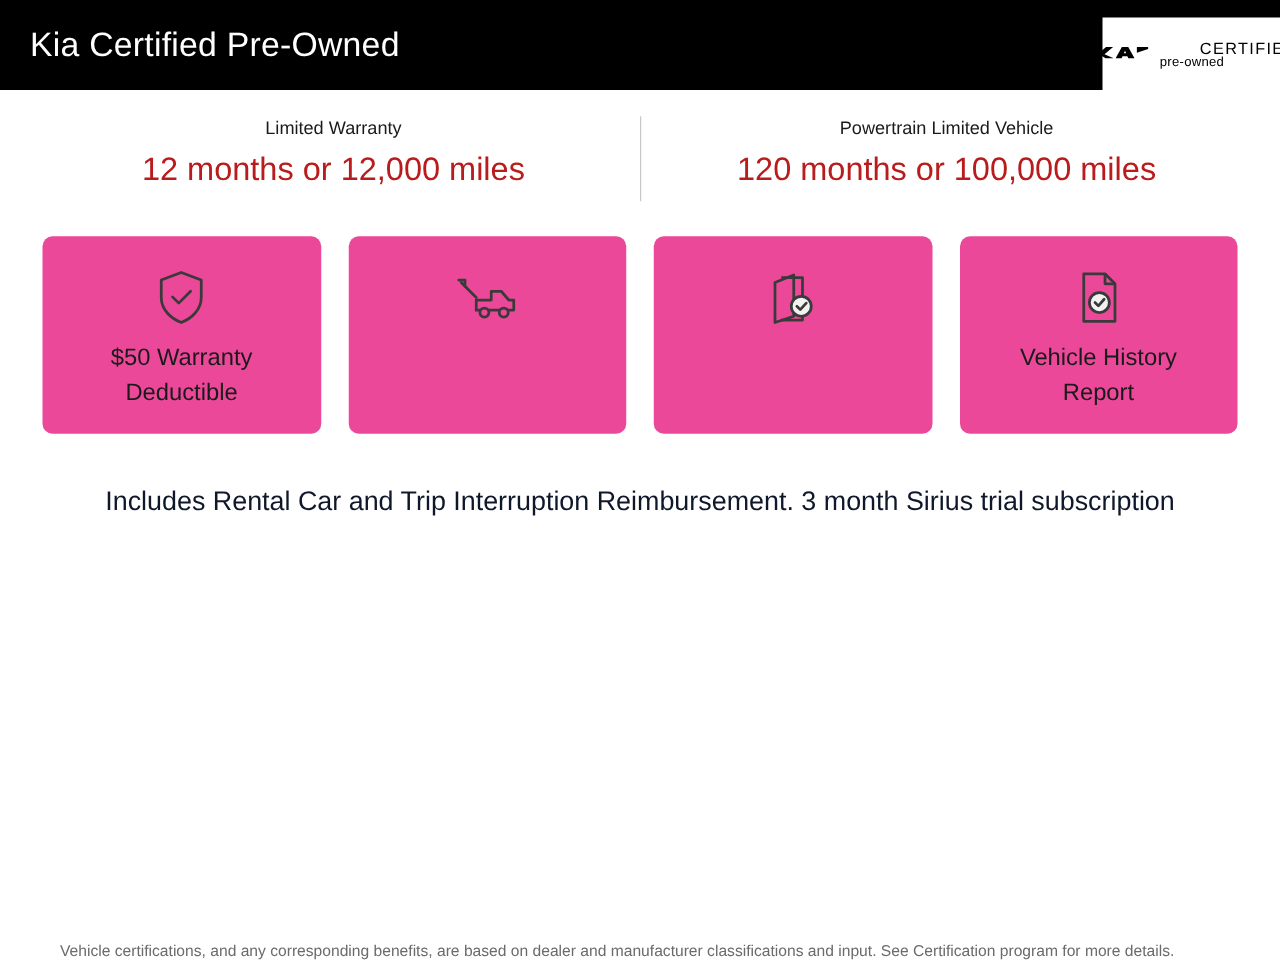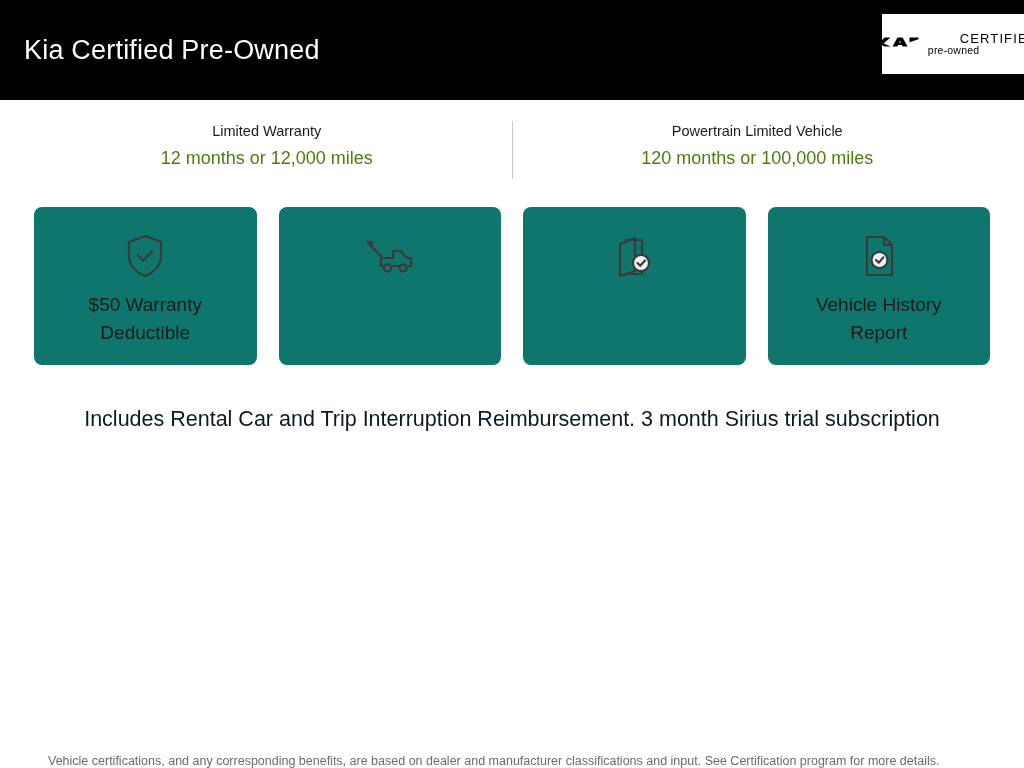--- a/index.html
+++ b/index.html
@@ -8,21 +8,21 @@
     width: 1024px; height: 768px;
     background: #ffffff;
     font-family: "Liberation Sans", sans-serif;
     color: #1a1a1a;
     overflow: hidden;
   }
 
   
   .header {
     position: relative;
-    height: 100px;
+    height: 72px;
     background: #000000;
     display: flex;
     align-items: center;
   }
   .header-title {
     color: #ffffff;
     font-size: 27px;
     font-weight: 400;
     letter-spacing: 0.2px;
     margin-left: 24px;
@@ -74,41 +74,41 @@
     text-align: center;
     padding: 8px 10px 16px;
   }
   .warranty-label {
     font-size: 14.5px;
     font-weight: 400;
     color: #1a1a1a;
     margin-bottom: 9px;
   }
   .warranty-value {
-    font-size: 18px;
-    font-weight: 400;
-    color: #4d7c0f;
+    font-size: 26px;
+    font-weight: 400;
+    color: #b91c1c;
   }
   .warranty-divider {
     width: 1px;
     background: #c9c9c9;
     margin: 6px 0 6px 0;
     flex: 0 0 1px;
   }
 
   
   .cards {
     display: flex;
     gap: 22px;
     padding: 0 34px;
     margin-top: 22px;
   }
   .card {
     flex: 1 1 0;
-    background: #0f766e;
+    background: #ec4899;
     border-radius: 8px;
     height: 158px;
     display: flex;
     flex-direction: column;
     align-items: center;
     padding-top: 22px;
   }
   .card-icon {
     height: 54px;
     display: flex;

